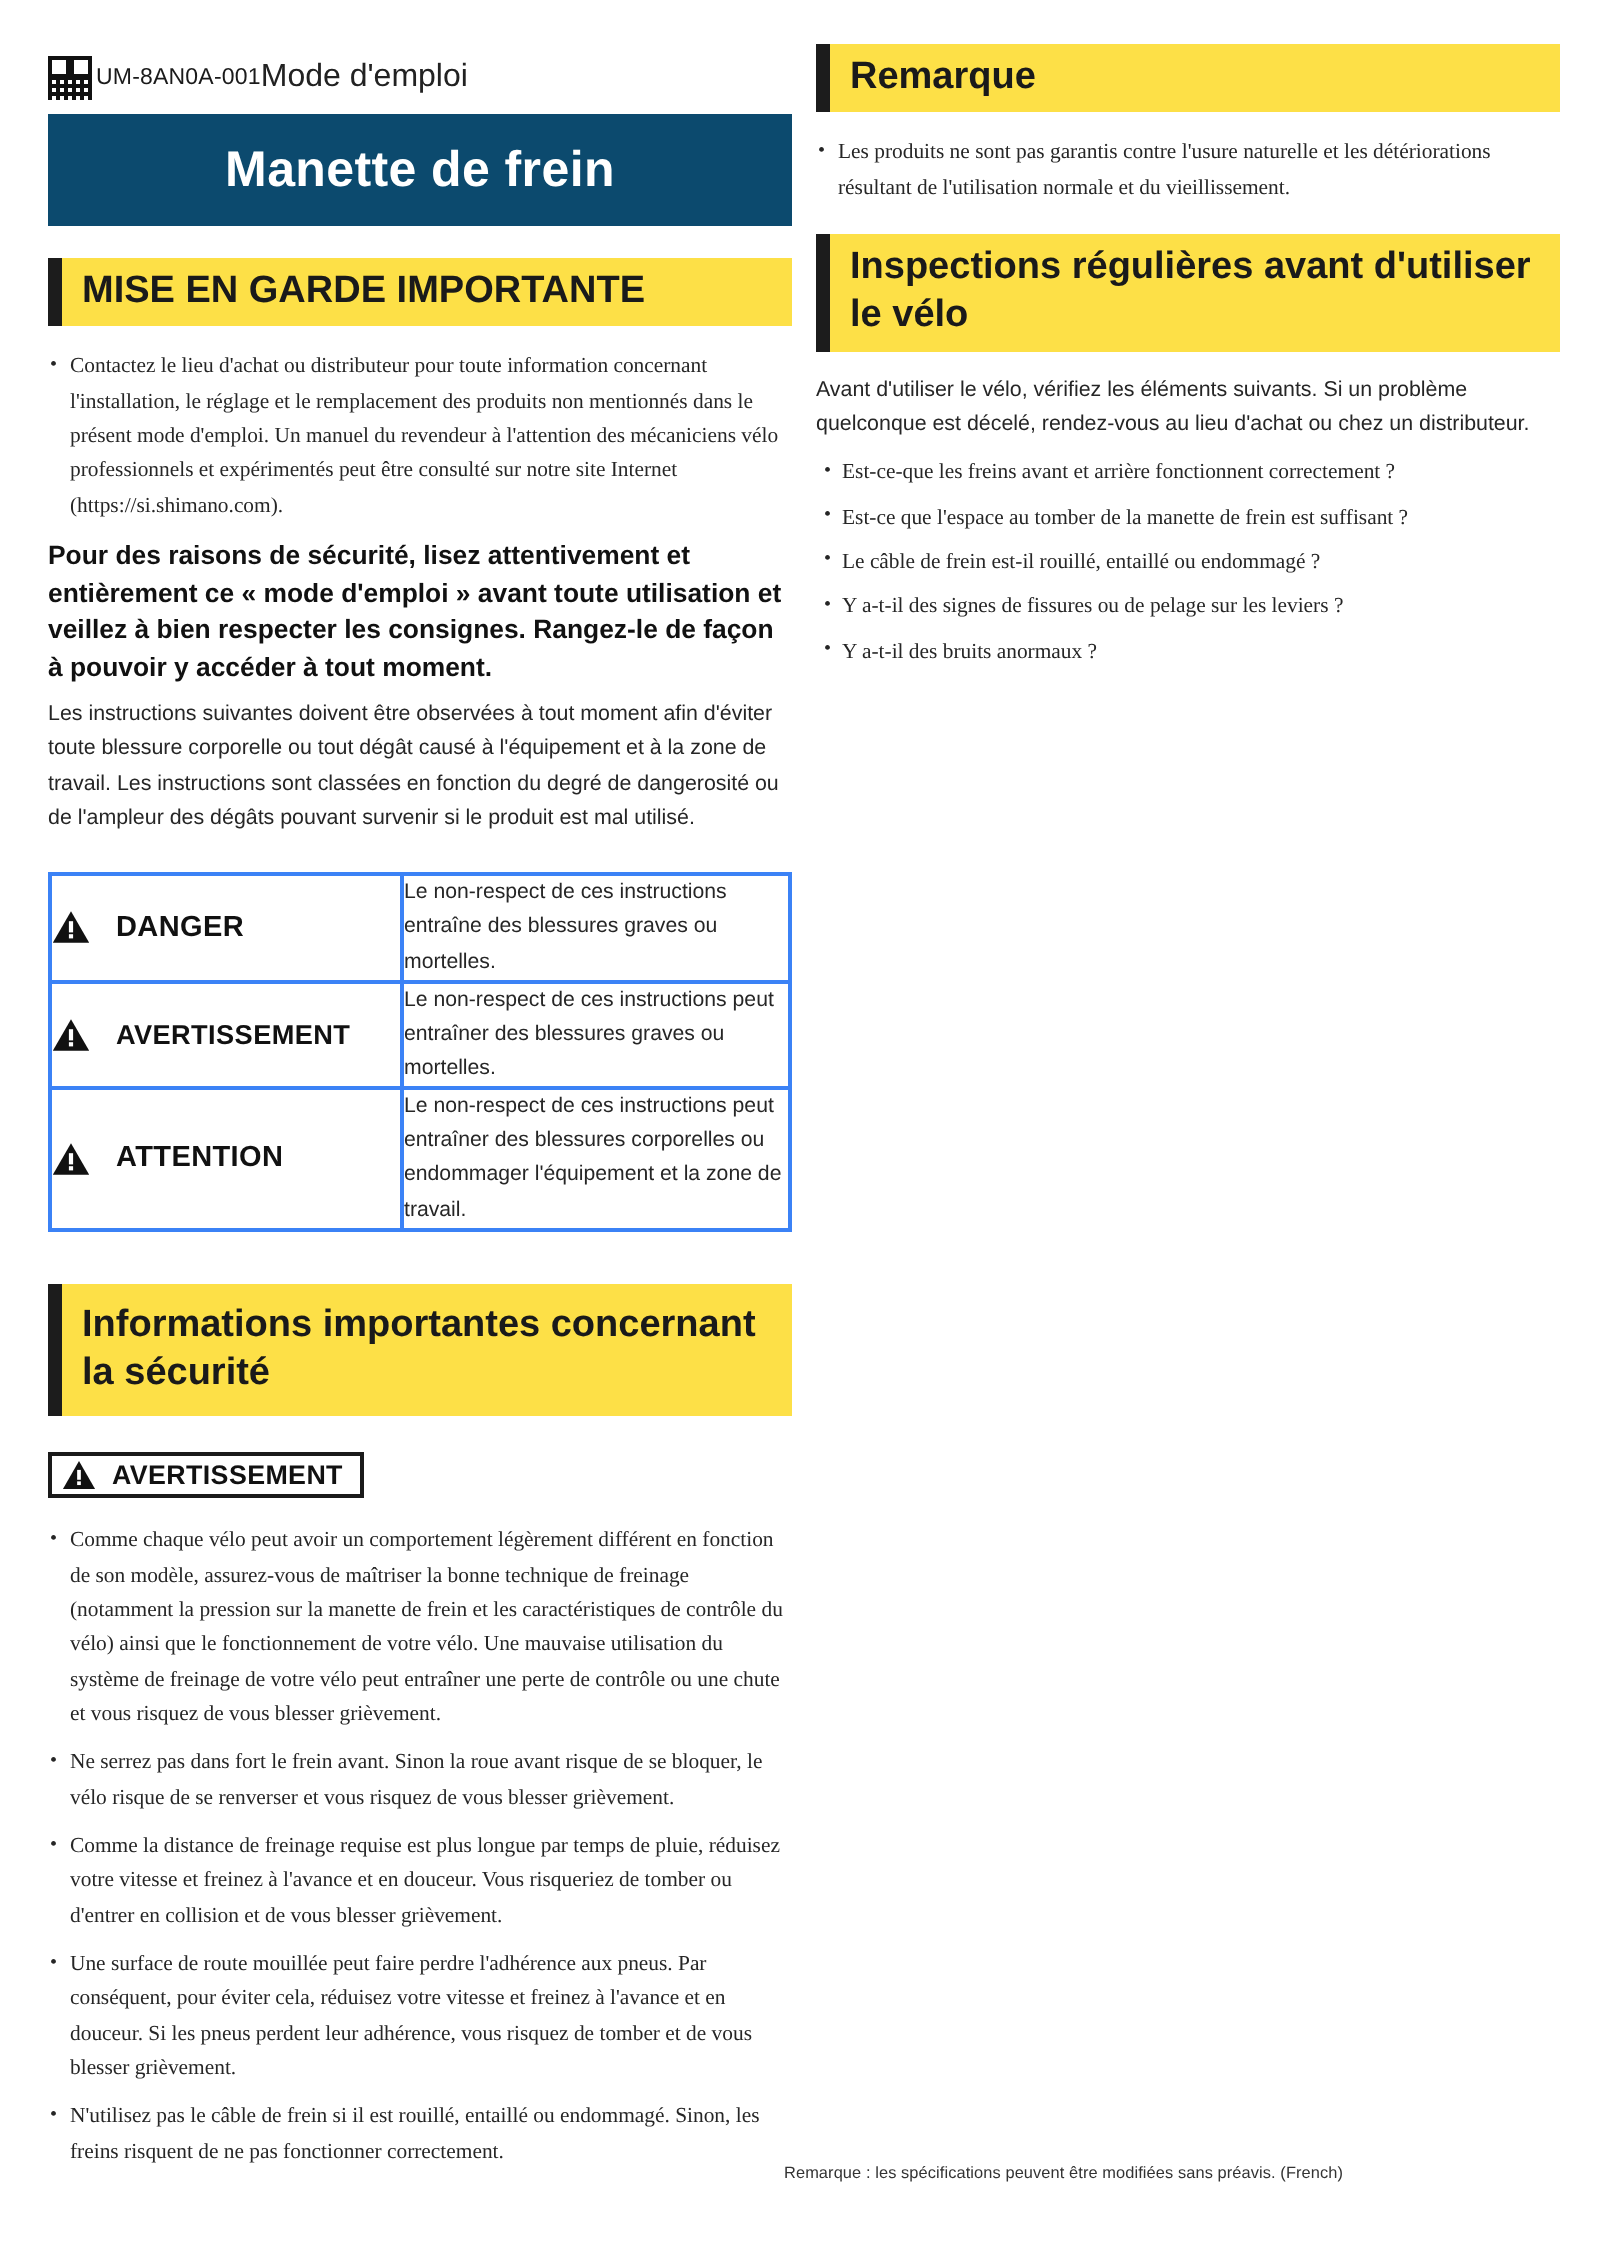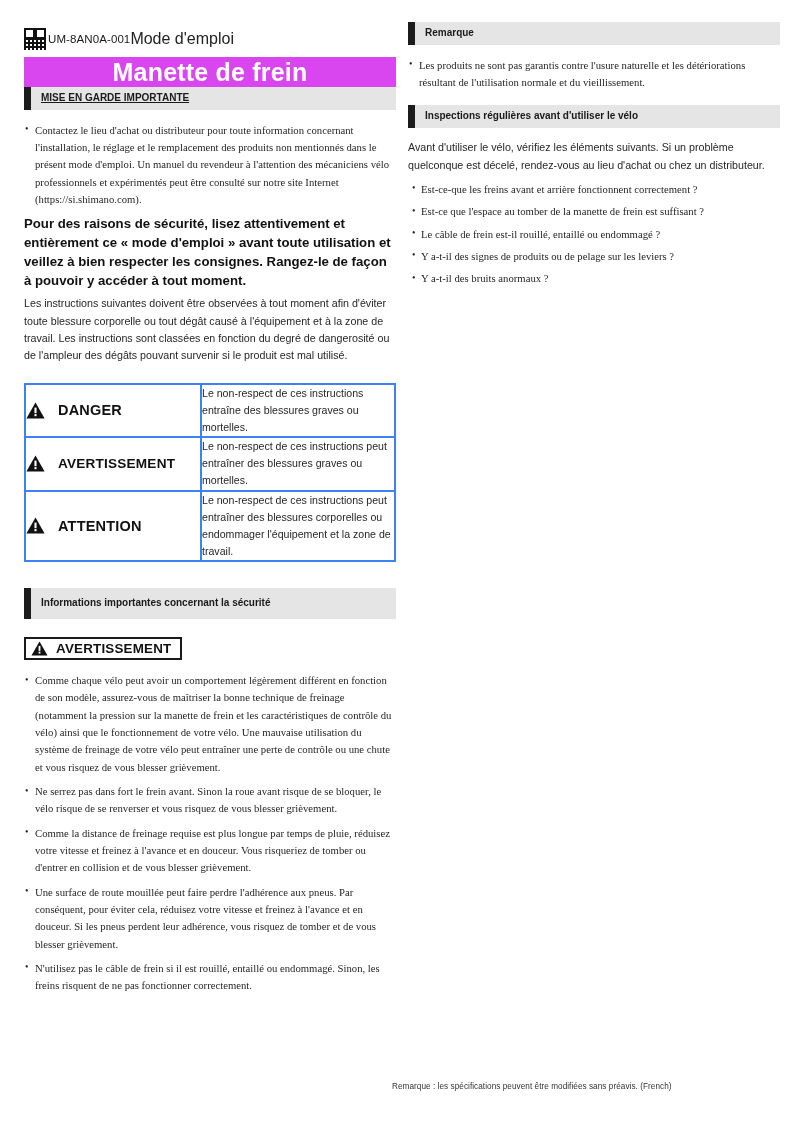--- a/index.html
+++ b/index.html
@@ -68,48 +68,48 @@
     color: #1a1a1a;
   }
   .doc-kind {
     font-size: 16px;
     color: #222;
     padding-right: 2px;
   }
 
   
   .title-bar {
-    background: #d946ef;
+    background: #0c4a6e;
     color: #ffffff;
-    height: 30px;
+    height: 56px;
     display: flex;
     align-items: center;
     justify-content: center;
     margin-top: 3px;
   }
   .title-bar .title-text {
     font-size: 25px;
     font-weight: bold;
     letter-spacing: 0.2px;
   }
 
   
   .section-head {
-    background: #e5e5e5;
+    background: #fde047;
     border-left: 7px solid #1c1c1c;
     padding: 6px 0 6px 10px;
-    font-size: 10px;
+    font-size: 19px;
     font-weight: bold;
     color: #1a1a1a;
     box-sizing: border-box;
     line-height: 1.28;
   }
   .section-head.tall { padding-top: 9px; padding-bottom: 9px; }
   .section-head.small-pad { padding-top: 5px; padding-bottom: 5px; }
-  .mt-16 { margin-top: 0; text-decoration: underline; }
+  .mt-16 { margin-top: 16px; }
   .mt-14 { margin-top: 14px; }
   .mt-26 { margin-top: 26px; }
 
   
   .body-text {
     font-size: 10.7px;
     line-height: 1.62;
     color: #262626;
   }
   .body-text.intro { margin-top: 11px; }
@@ -326,21 +326,21 @@
     </ul>
 
     <div class="section-head small-pad mt-14">Inspections régulières avant d'utiliser le vélo</div>
 
     <div class="body-text intro">Avant d'utiliser le vélo, vérifiez les éléments suivants. Si un problème quelconque est décelé, rendez-vous au lieu d'achat ou chez un distributeur.</div>
 
     <ul class="bullets checks" style="margin-top:7px;">
       <li>Est-ce-que les freins avant et arrière fonctionnent correctement ?</li>
       <li>Est-ce que l'espace au tomber de la manette de frein est suffisant ?</li>
       <li>Le câble de frein est-il rouillé, entaillé ou endommagé ?</li>
-      <li>Y a-t-il des signes de produits ou de pelage sur les leviers ?</li>
+      <li>Y a-t-il des signes de fissures ou de pelage sur les leviers ?</li>
       <li>Y a-t-il des bruits anormaux ?</li>
     </ul>
 
   </div>
 
   <div class="footer-note">Remarque : les spécifications peuvent être modifiées sans préavis. (French)</div>
 
 </div>
 
 </body></html>

